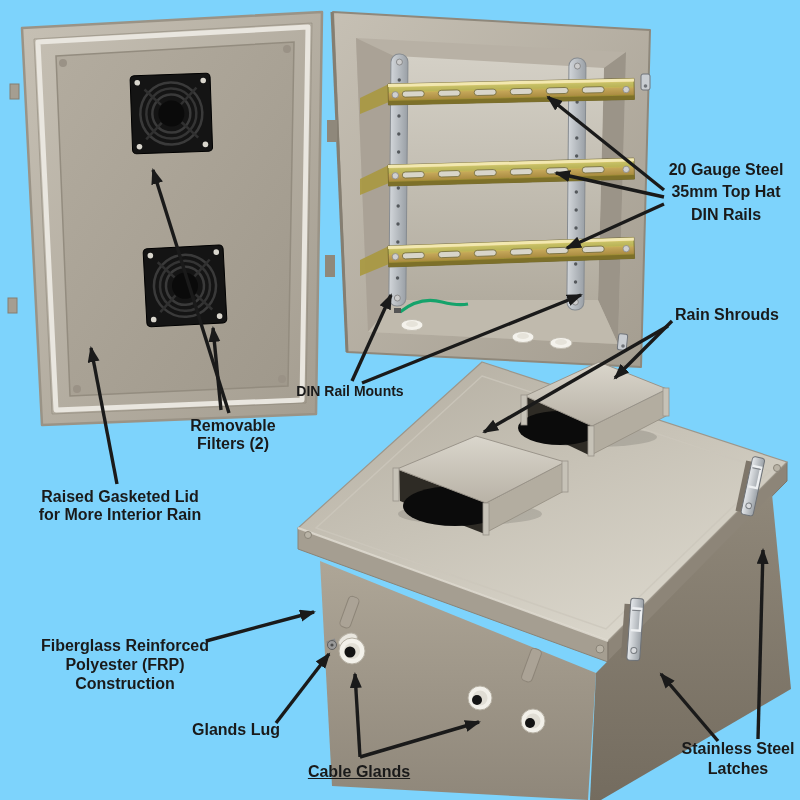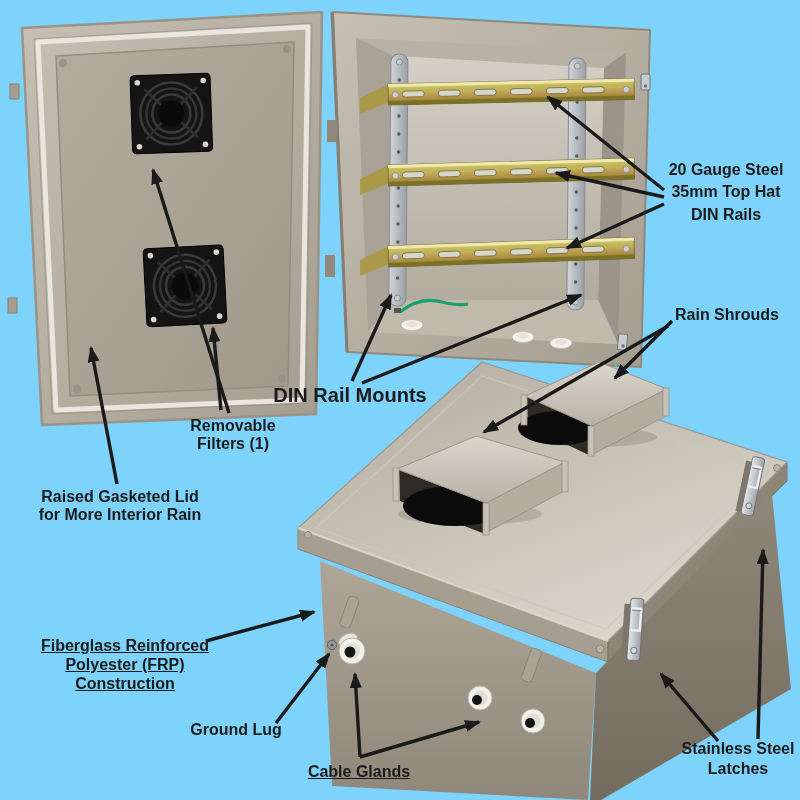--- a/index.html
+++ b/index.html
@@ -4,24 +4,24 @@
 <style>
   html,body{margin:0;padding:0;background:#ffffff;}
   #canvas{position:relative;width:800px;height:800px;background:#7dd3fc;overflow:hidden;
           font-family:"Liberation Sans",sans-serif;}
   #scene{position:absolute;left:0;top:0;}
   .callout{position:absolute;font-weight:bold;font-size:16px;line-height:1.25;
            color:#1a1a1a;text-align:center;white-space:pre-line;
            font-family:"Liberation Sans",sans-serif;}
   #c-din-rails{left:646px;top:159px;width:160px;line-height:1.4;}
   #c-rain-shrouds{left:647px;top:305px;width:160px;}
-  #c-din-rail-mounts{left:262px;top:383px;width:176px;font-size:20px;}
+  #c-din-rail-mounts{left:262px;top:383px;width:176px;font-size:14px;}
   #c-removable-filters{left:158px;top:417px;width:150px;line-height:1.15;}
   #c-raised-lid{left:0px;top:488px;width:240px;line-height:1.12;}
-  #c-frp{left:15px;top:636px;width:220px;line-height:1.2;text-decoration:underline;}
+  #c-frp{left:15px;top:636px;width:220px;line-height:1.2;}
   #c-ground-lug{left:161px;top:720px;width:150px;}
   #c-cable-glands{left:284px;top:762px;width:150px;text-decoration:underline;}
   #c-latches{left:658px;top:739px;width:160px;}
 </style>
 </head>
 <body>
 
 <div id="canvas">
 
 <svg id="scene" width="800" height="800" viewBox="0 0 800 800">
@@ -271,24 +271,24 @@
     <line x1="758" y1="739" x2="763" y2="550" marker-end="url(#ah)"></line>
   </g>
 </svg>
 
 <div class="callout" id="c-din-rails">20 Gauge Steel
 35mm Top Hat
 DIN Rails</div>
 <div class="callout" id="c-rain-shrouds">Rain Shrouds</div>
 <div class="callout" id="c-din-rail-mounts">DIN Rail Mounts</div>
 <div class="callout" id="c-removable-filters">Removable
-Filters (1)</div>
+Filters (2)</div>
 <div class="callout" id="c-raised-lid">Raised Gasketed Lid
 for More Interior Rain</div>
 <div class="callout" id="c-frp">Fiberglass Reinforced
 Polyester (FRP)
 Construction</div>
-<div class="callout" id="c-ground-lug">Ground Lug</div>
+<div class="callout" id="c-ground-lug">Glands Lug</div>
 <div class="callout" id="c-cable-glands">Cable Glands</div>
 <div class="callout" id="c-latches">Stainless Steel
 Latches</div>
 
 </div>
 
 </body></html>

